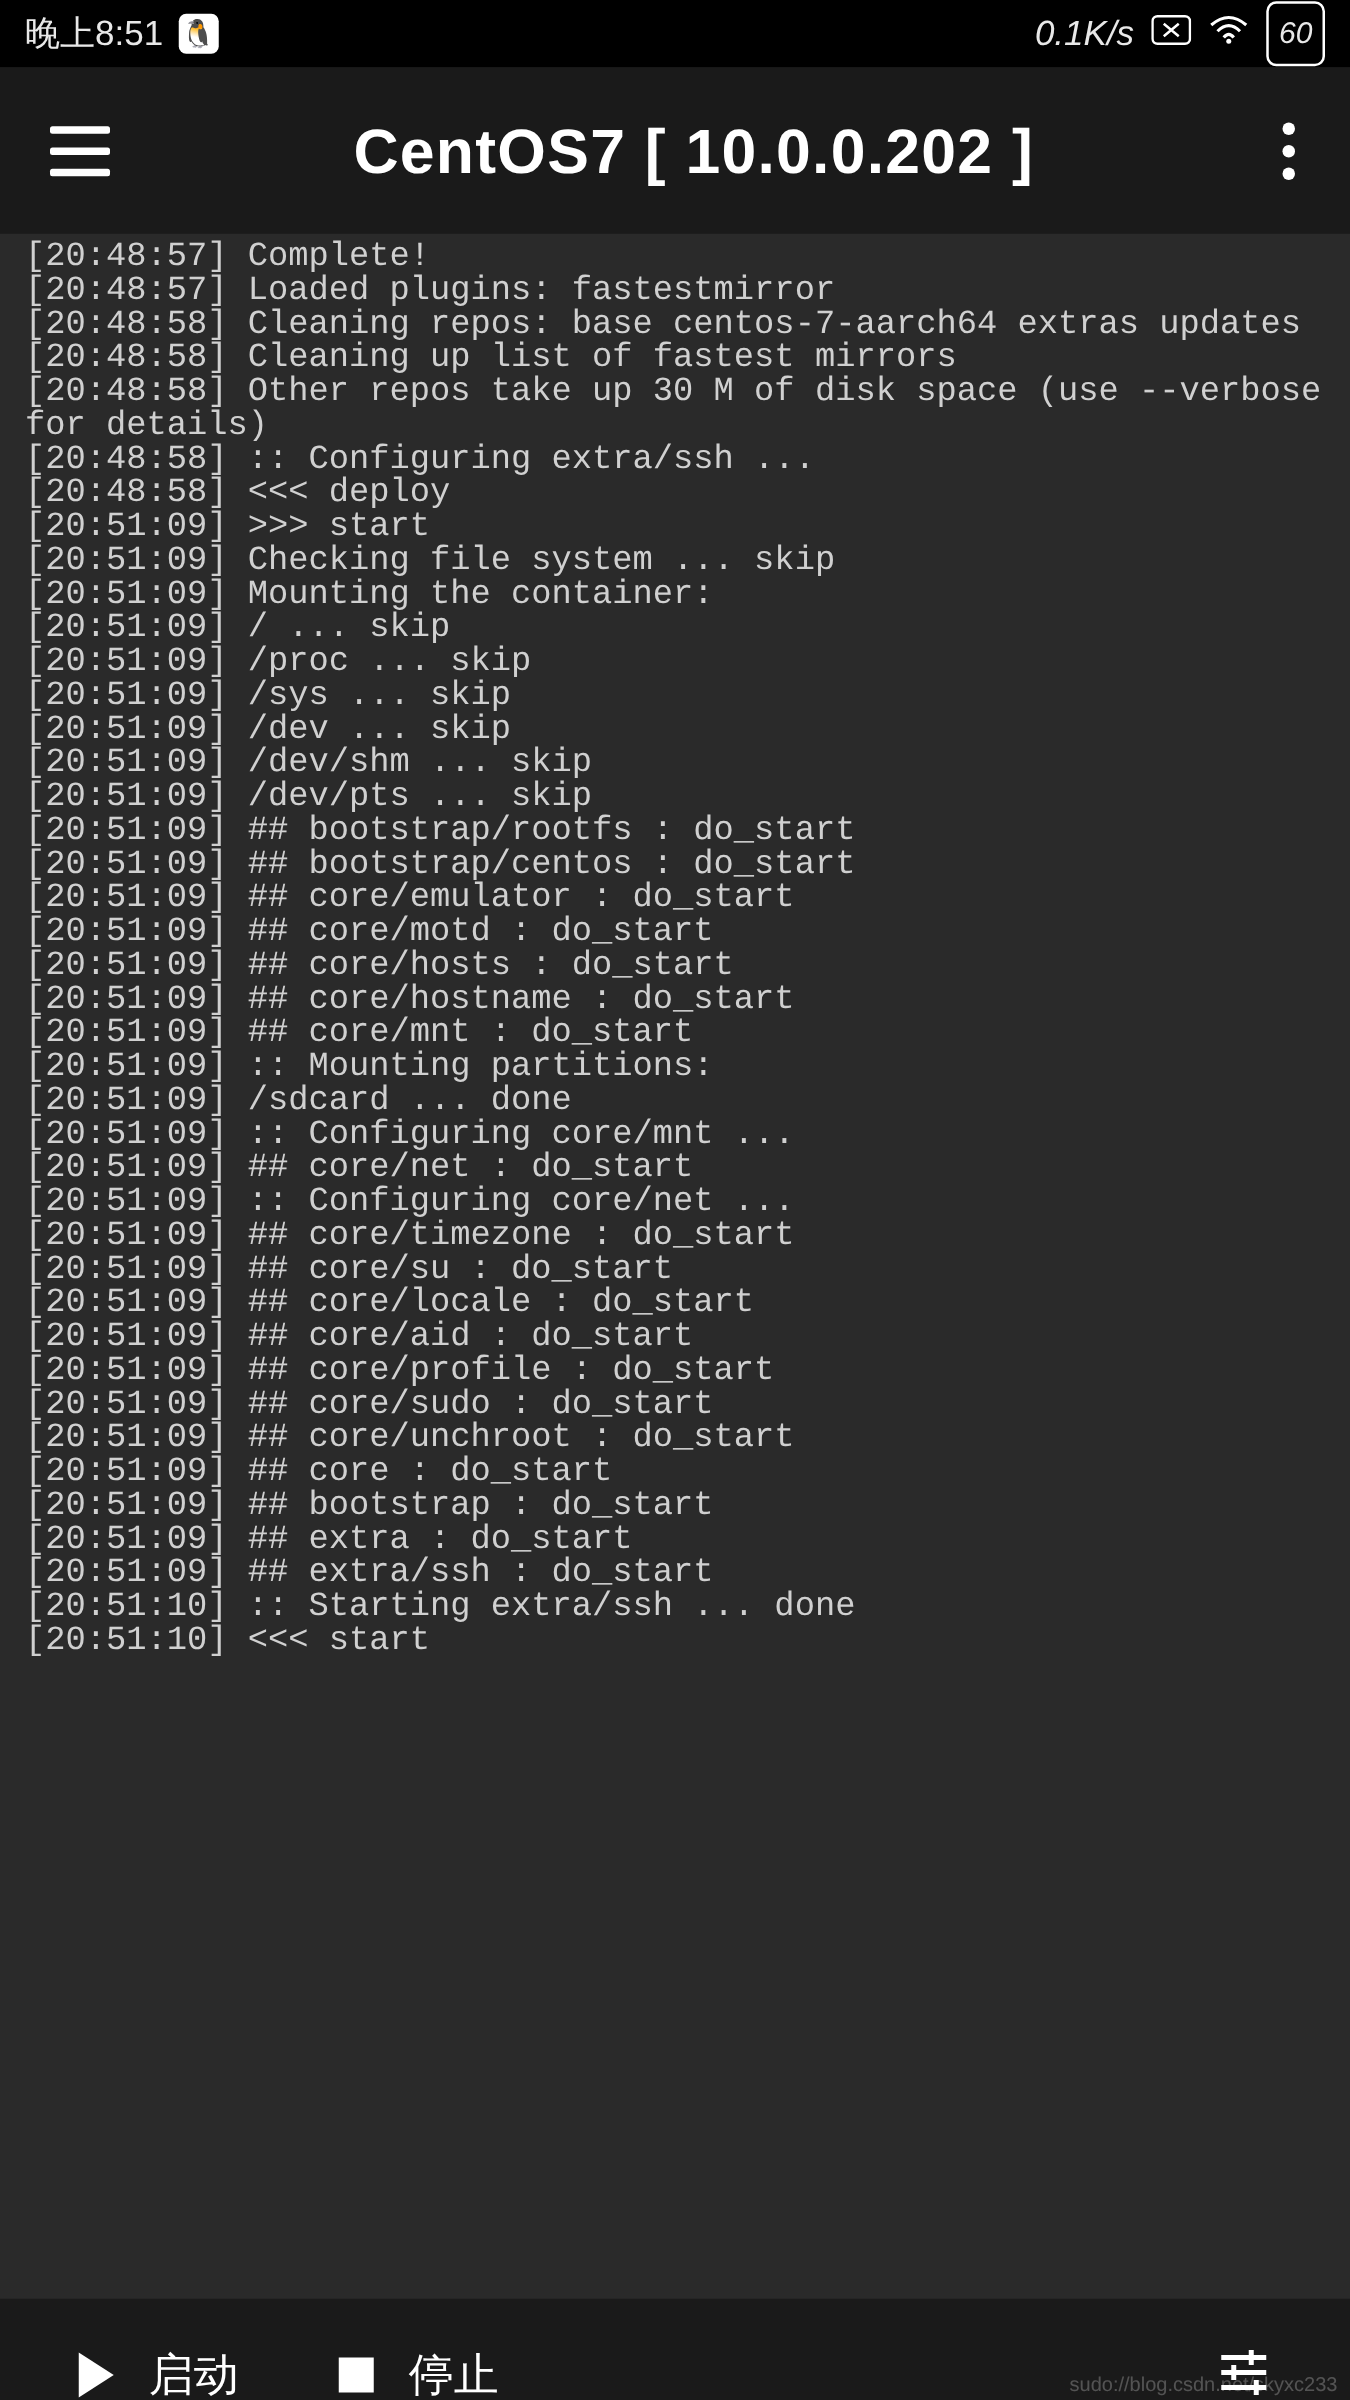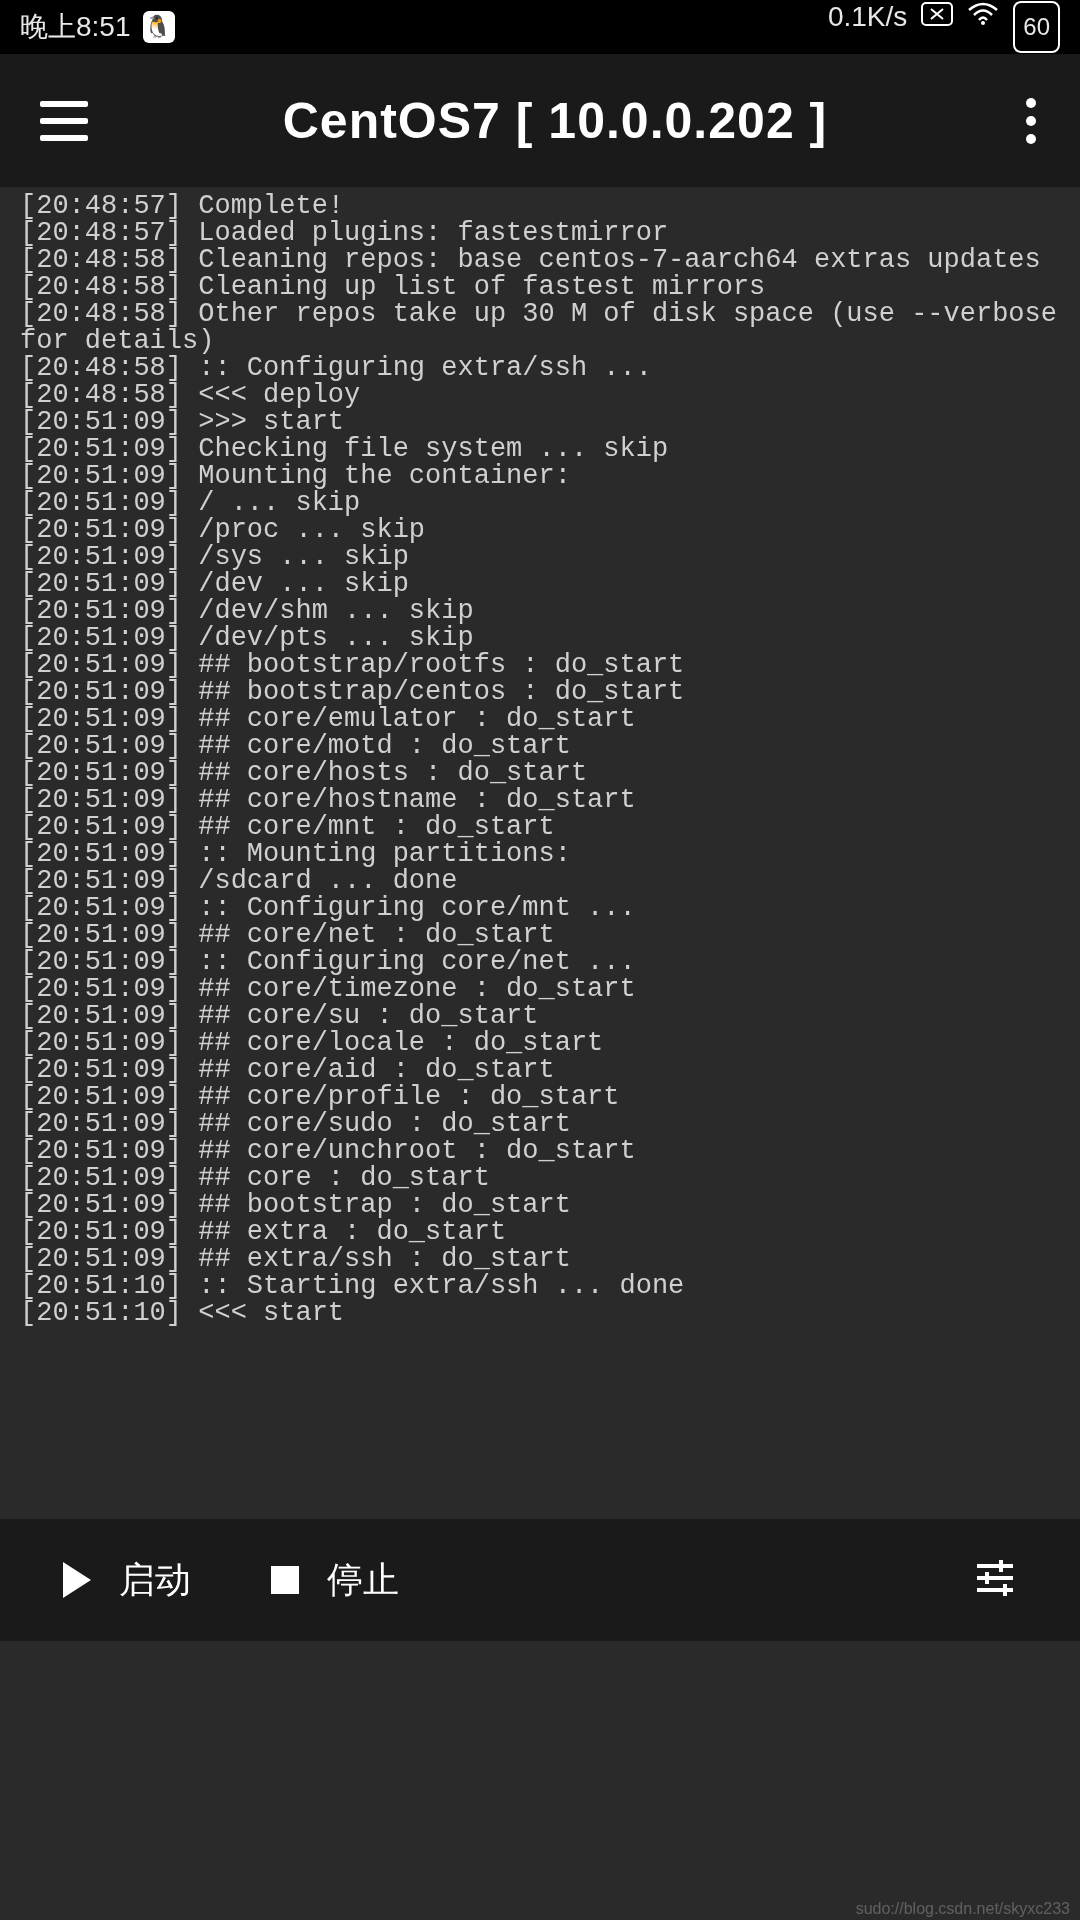--- a/index.html
+++ b/index.html
@@ -20,21 +20,23 @@
       font-size: 28px;
     }
     .status-left {
       display: flex;
       align-items: center;
       gap: 12px;
       flex: 1;
     }
     .status-right {
       display: flex;
+      align-items: center;
       gap: 14px;
+      font-style: italic;
     }
     .qq-icon {
       width: 32px;
       height: 32px;
       background: #fff;
       border-radius: 6px;
       display: flex;
       align-items: center;
       justify-content: center;
       font-size: 22px;
@@ -91,21 +93,21 @@
     }
     .terminal {
       flex: 1;
       padding: 6px 20px;
       font-family: "Courier New", monospace;
       font-size: 27px;
       line-height: 1.0;
       white-space: pre-wrap;
       word-break: break-all;
       color: #d0d0d0;
-      height: 1332px;
+      height: 1652px;
       overflow: hidden;
     }
     .bottom-bar {
       height: 122px;
       background: #1a1a1a;
       display: flex;
       align-items: center;
       padding: 0 63px;
     }
     .btn-group {

